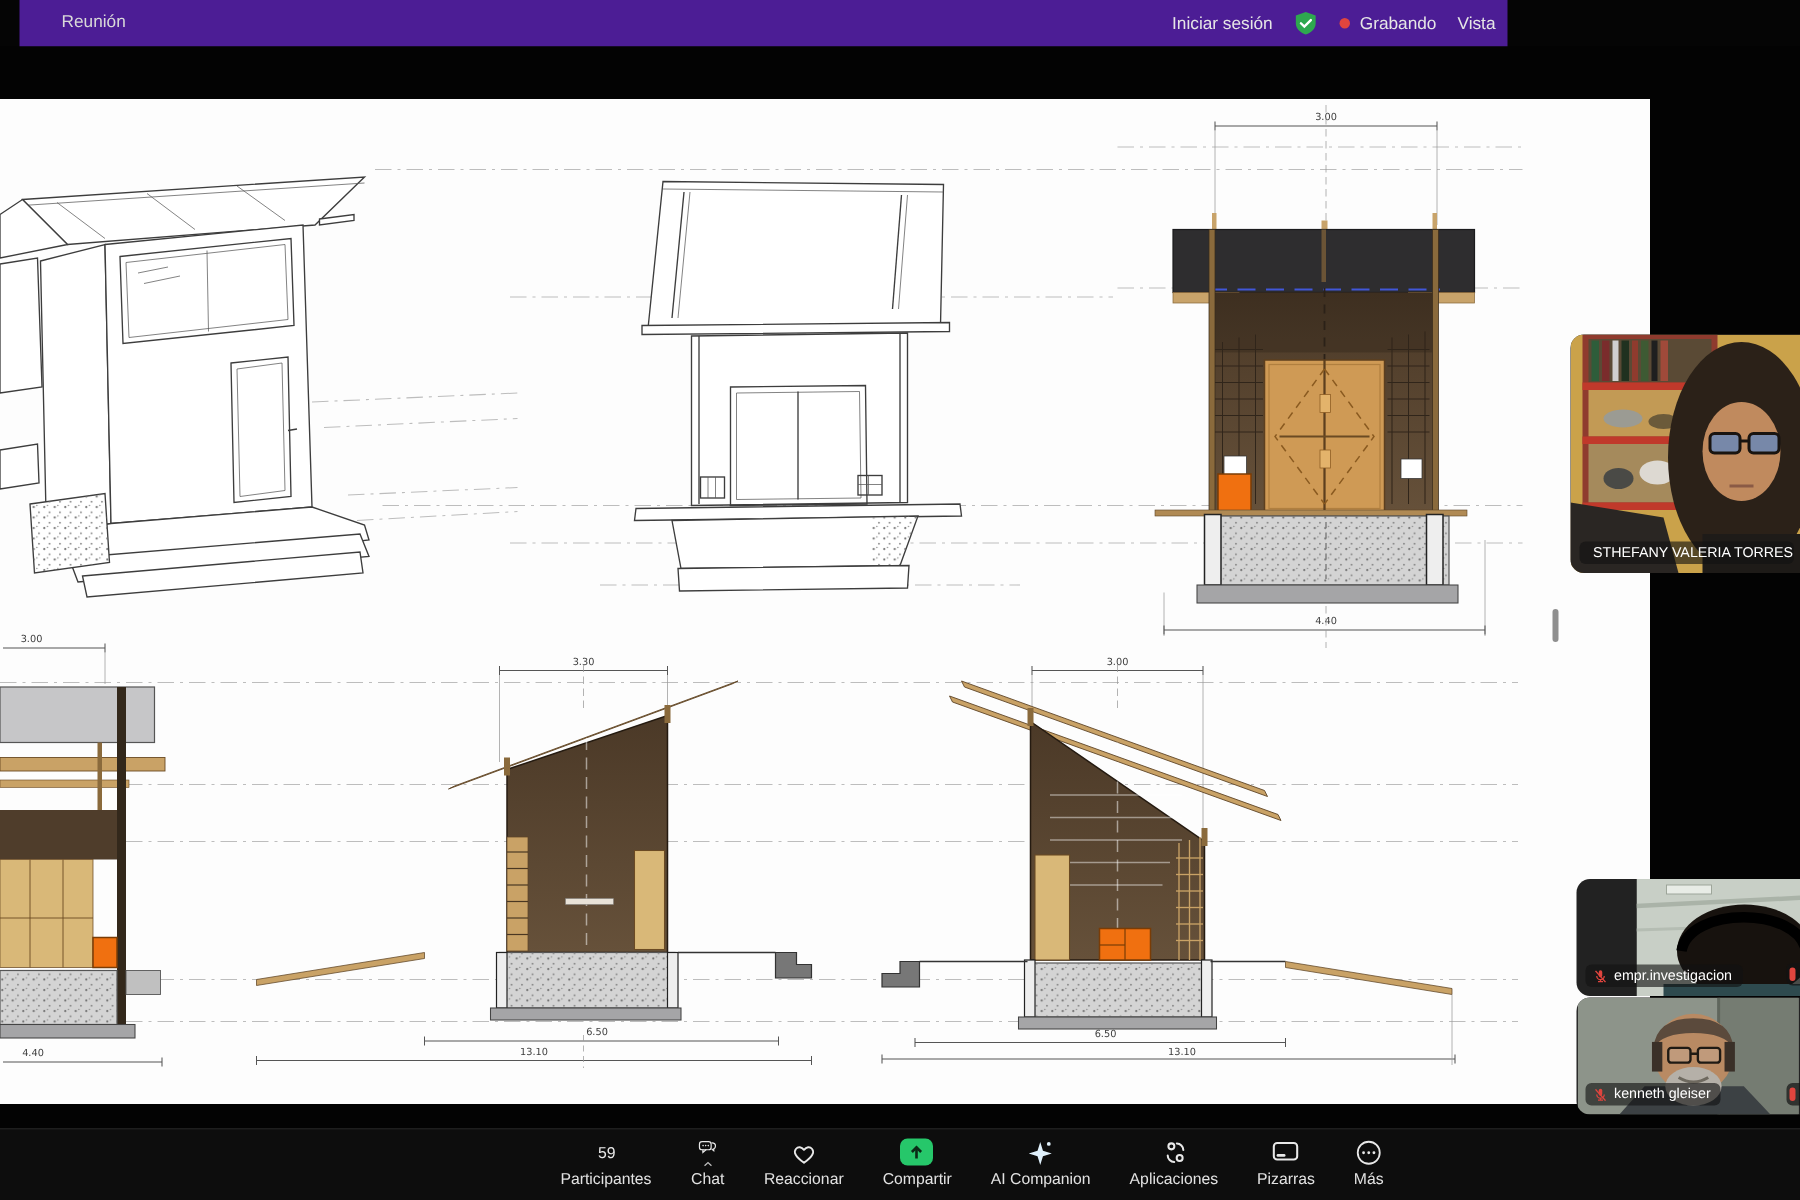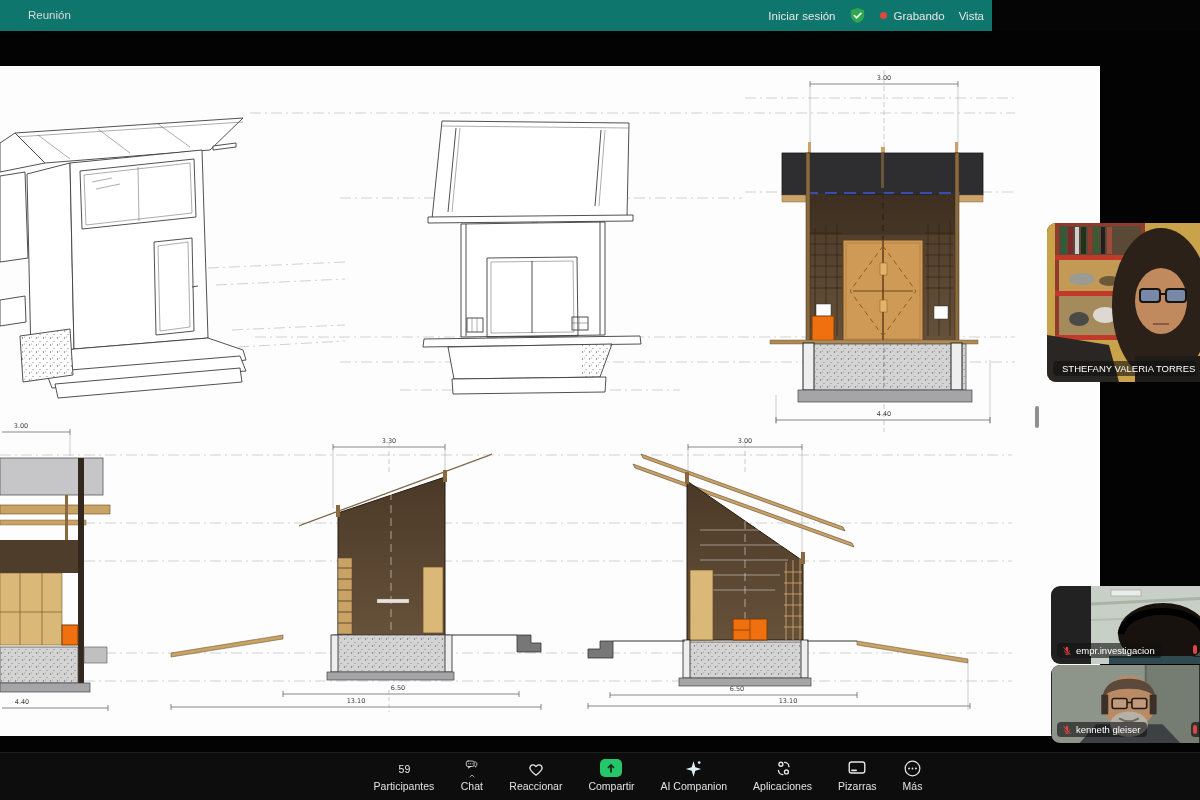--- a/index.html
+++ b/index.html
@@ -1,20 +1,20 @@
 <!DOCTYPE html>
 <html><head>
 <meta charset="utf-8">
 <style>
   * { margin:0; padding:0; box-sizing:border-box; }
   html,body { width:1200px; height:800px; overflow:hidden; background:#050505;
               font-family:"Liberation Sans", sans-serif; }
 
   
-  #topbar { position:absolute; left:0; top:0; width:992px; height:31px; background:#0f766e; }
+  #topbar { position:absolute; left:13px; top:0; width:992px; height:31px; background:#4c1d95; }
   #app-label { position:absolute; left:28px; top:9px; font-size:11.5px; color:#d9d9d9; }
   #share-tab { position:absolute; left:163px; top:3px; height:27px; background:#3b3b3d;
                border-radius:8px; display:flex; align-items:center; padding:0 9px; gap:7px; }
   #cs-badge { width:14px; height:14px; background:#d84941; border-radius:3px; color:#fff;
               font-size:8px; font-weight:bold; display:flex; align-items:center; justify-content:center; }
   #tab-title { font-size:11px; color:#e3e3e3; white-space:nowrap; }
   .tab-more { width:16px; height:16px; border:1px solid #8f8f8f; border-radius:50%;
               color:#cfcfcf; font-size:10px; line-height:13px; text-align:center; }
   #topbar-right { position:absolute; right:8px; top:0; height:31px; display:flex;
                   align-items:center; gap:14px; }

